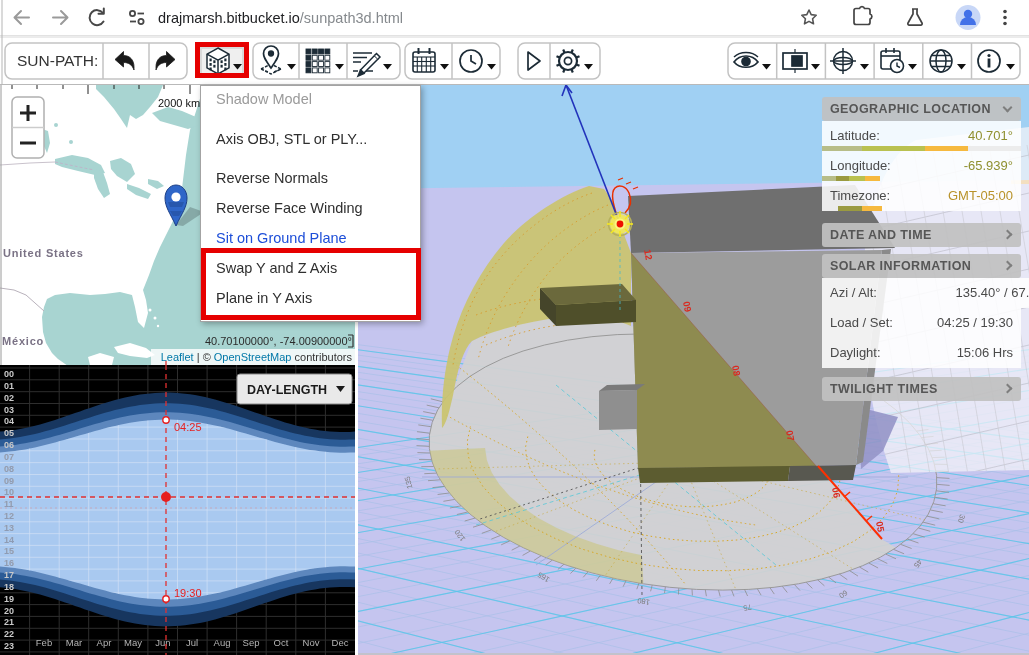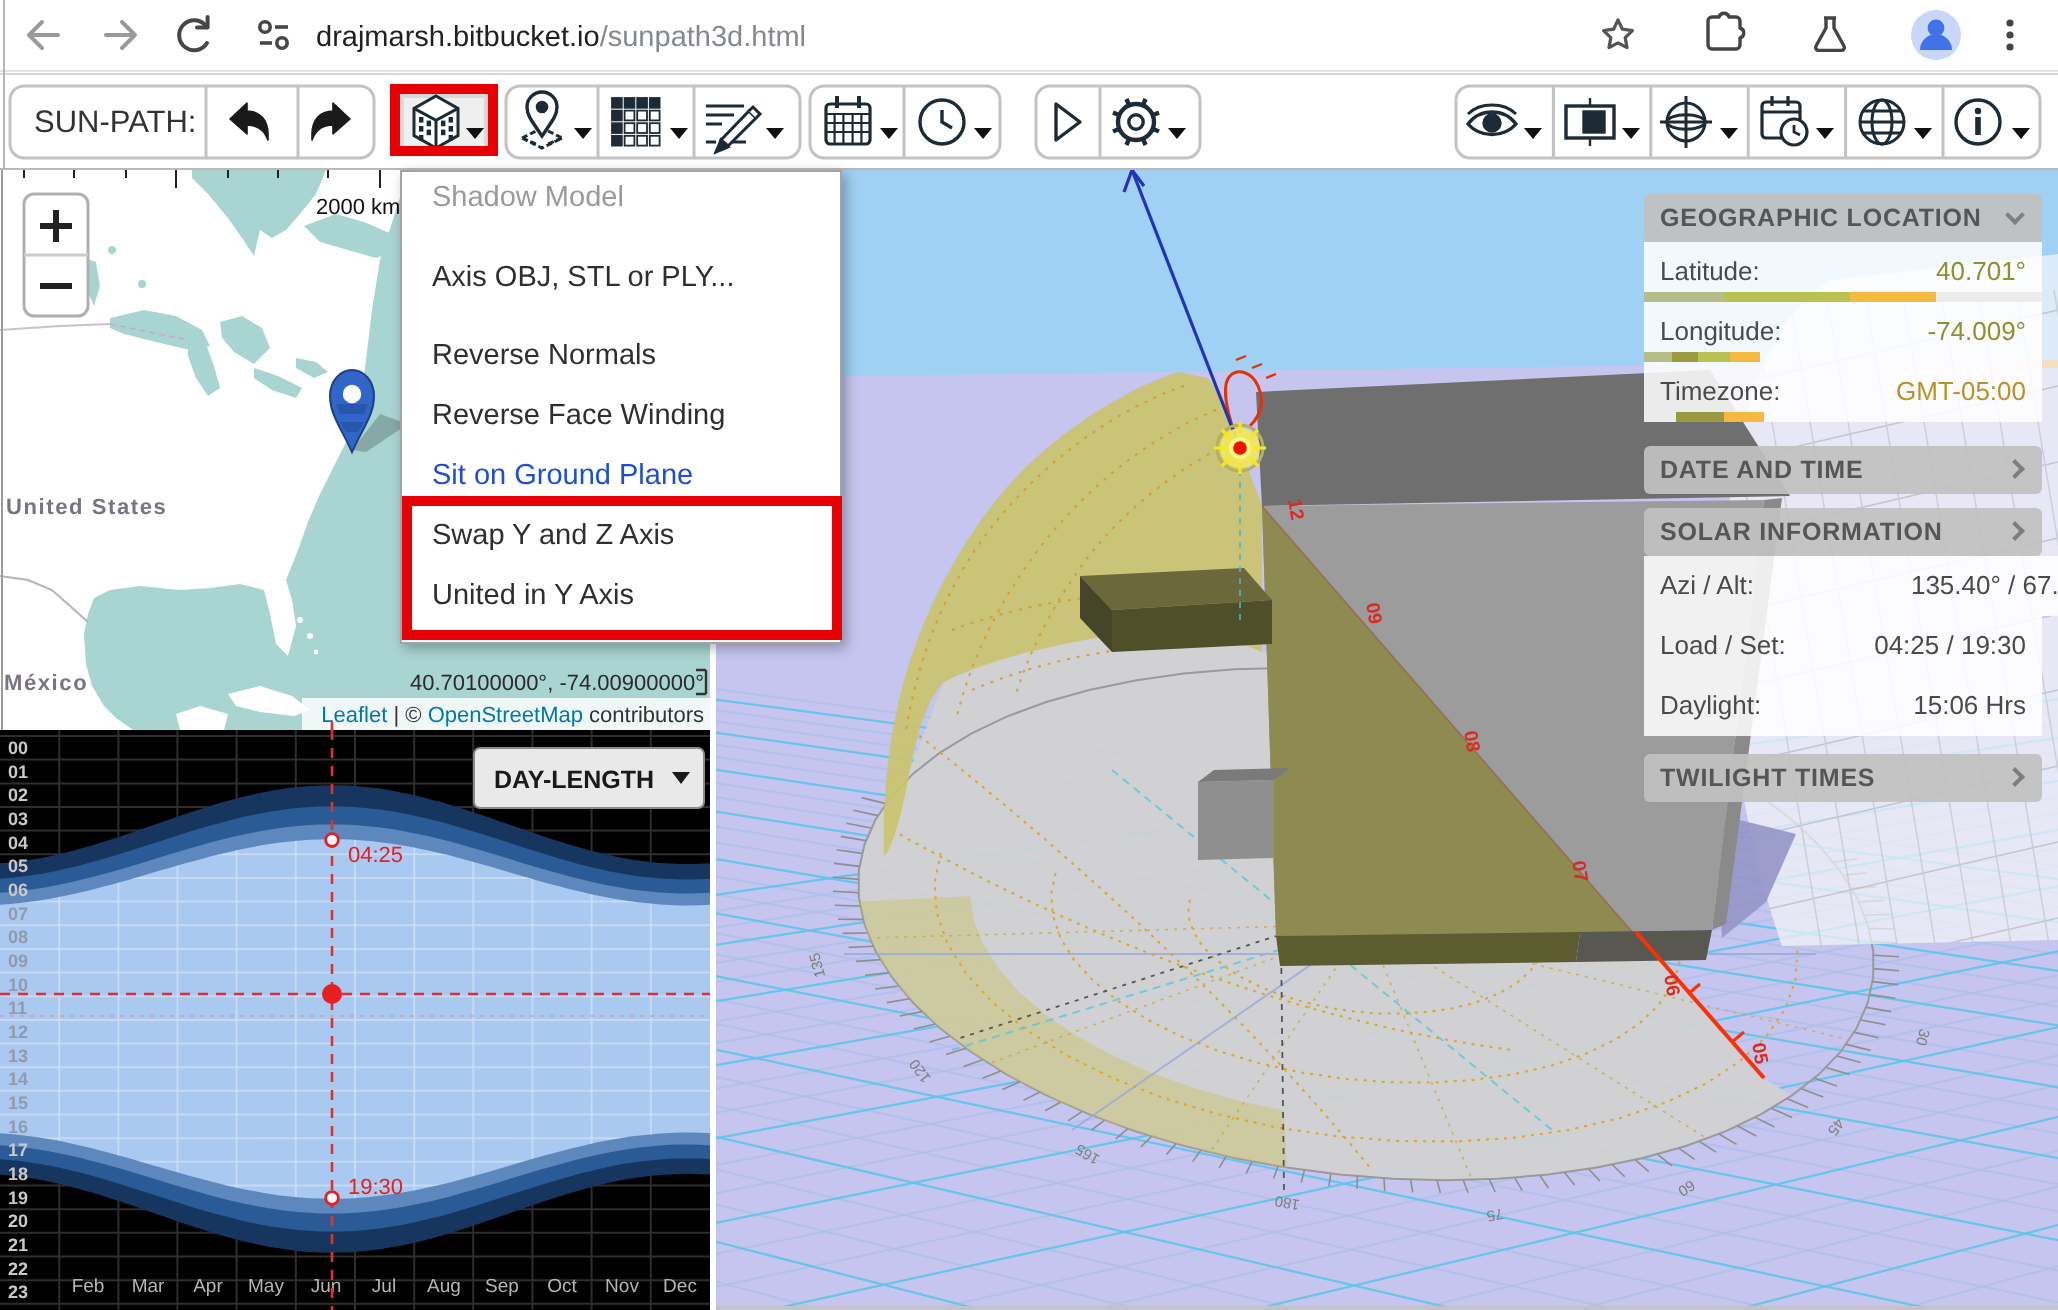--- a/index.html
+++ b/index.html
@@ -604,21 +604,21 @@
     <span style="position:absolute;right:8px;color:#8f9030">40.701°</span>
   </div>
 <div class="abs" style="left:822px;top:146px;width:199px;height:5px">
     <span style="position:absolute;left:0px;top:0;width:40px;height:5px;background:#b7bd88"></span>
     <span style="position:absolute;left:40px;top:0;width:63px;height:5px;background:#b9c150"></span>
     <span style="position:absolute;left:103px;top:0;width:43px;height:5px;background:#f6b93f"></span>
     <span style="position:absolute;left:146px;top:0;width:53px;height:5px;background:#ececec"></span>
   </div>
 <div class="abs" style="left:822px;top:151px;width:199px;height:30px;background:rgba(255,255,255,.86);font-size:13px;color:#4a4a4a;line-height:30px">
     <span style="position:absolute;left:8px">Longitude:</span>
-    <span style="position:absolute;right:8px;color:#8f9030">-74.009°</span>
+    <span style="position:absolute;right:8px;color:#8f9030">-65.939°</span>
   </div>
 <div class="abs" style="left:822px;top:176px;width:199px;height:5px">
     <span style="position:absolute;left:0px;top:0;width:14px;height:5px;background:#b7bd88"></span>
     <span style="position:absolute;left:14px;top:0;width:13px;height:5px;background:#9a9a40"></span>
     <span style="position:absolute;left:27px;top:0;width:16px;height:5px;background:#b9c150"></span>
     <span style="position:absolute;left:43px;top:0;width:15px;height:5px;background:#f6b93f"></span>
   </div>
 <div class="abs" style="left:822px;top:181px;width:199px;height:30px;background:rgba(255,255,255,.86);font-size:13px;color:#4a4a4a;line-height:30px">
     <span style="position:absolute;left:8px">Timezone:</span>
     <span style="position:absolute;right:8px;color:#b8922a">GMT-05:00</span>
@@ -836,14 +836,14 @@
     <path d="M 1006,64 l 9,0 l -4.5,5.5 z" fill="#111"></path>
 </svg>
 <div class="abs" style="left:195px;top:42px;width:54px;height:36px;border:5px solid #e60000"></div>
 <div class="abs" style="left:200px;top:85px;width:221px;height:237px;background:#fff;box-shadow:2px 2px 6px rgba(0,0,0,0.3);border:1px solid #a3a3a3">
     <div style="position:absolute;left:15px;top:5px;font-size:14.5px;color:#9a9a9a;white-space:nowrap">Shadow Model</div>
     <div style="position:absolute;left:15px;top:45px;font-size:14.5px;color:#2f2f2f;white-space:nowrap">Axis OBJ, STL or PLY...</div>
     <div style="position:absolute;left:15px;top:84px;font-size:14.5px;color:#2f2f2f;white-space:nowrap">Reverse Normals</div>
     <div style="position:absolute;left:15px;top:114px;font-size:14.5px;color:#2f2f2f;white-space:nowrap">Reverse Face Winding</div>
     <div style="position:absolute;left:15px;top:144px;font-size:14.5px;color:#1d4ed8;white-space:nowrap">Sit on Ground Plane</div>
     <div style="position:absolute;left:15px;top:174px;font-size:14.5px;color:#2f2f2f;white-space:nowrap">Swap Y and Z Axis</div>
-    <div style="position:absolute;left:15px;top:204px;font-size:14.5px;color:#2f2f2f;white-space:nowrap">United in Y Axis</div>
+    <div style="position:absolute;left:15px;top:204px;font-size:14.5px;color:#2f2f2f;white-space:nowrap">Plane in Y Axis</div>
   </div>
 <div class="abs" style="left:201px;top:248px;width:220px;height:72px;border:5px solid #e60000"></div>
 </body></html>

